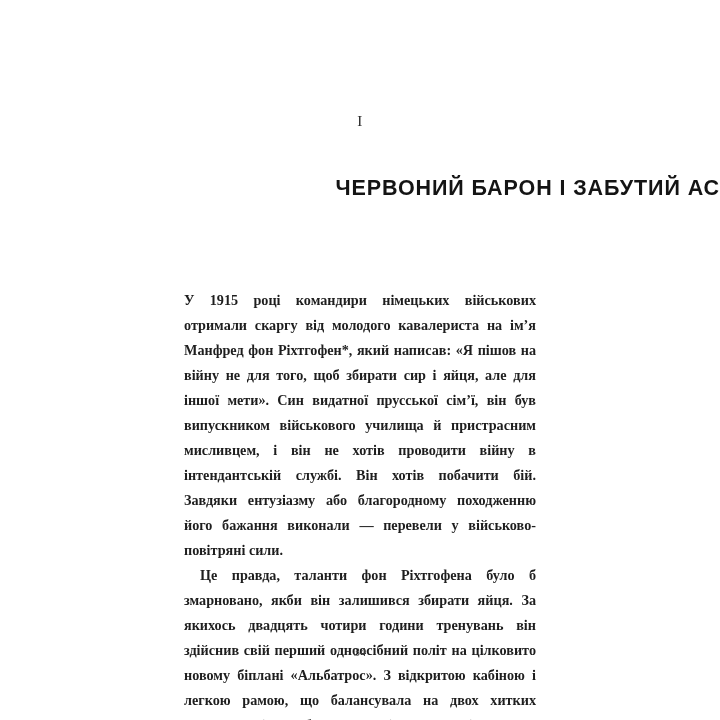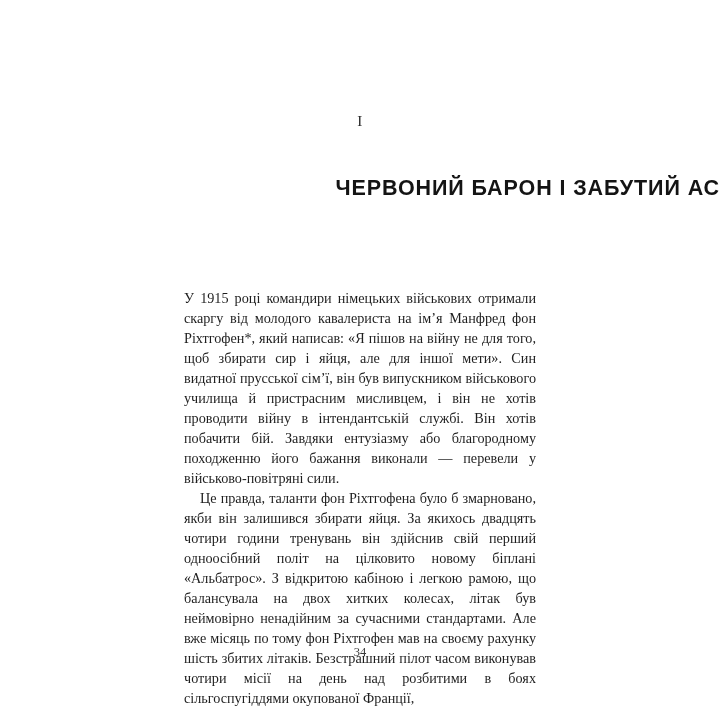--- a/index.html
+++ b/index.html
@@ -52,24 +52,25 @@
     top: 288px;
     left: 184px;
     width: 352px;
   }
   .para {
     margin: 0;
     text-align: justify;
     text-justify: inter-word;
     font-family: "Liberation Serif", "DejaVu Serif", serif;
     font-size: 14.2px;
-    line-height: 20px;
+    line-height: 25px;
     color: #1e1e1e;
     text-indent: 16px;
     hyphens: manual;
+    font-weight: bold;
   }
   .para.first {
     text-indent: 0;
   }
   .page-number {
     position: absolute;
     top: 644px;
     left: 0;
     width: 720px;
     text-align: center;

